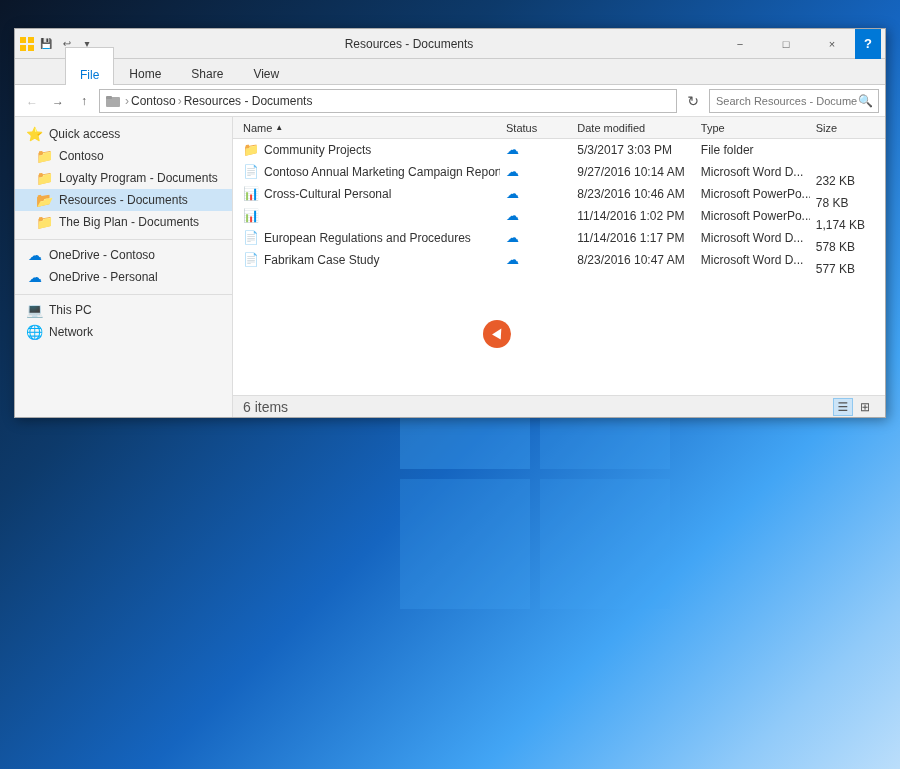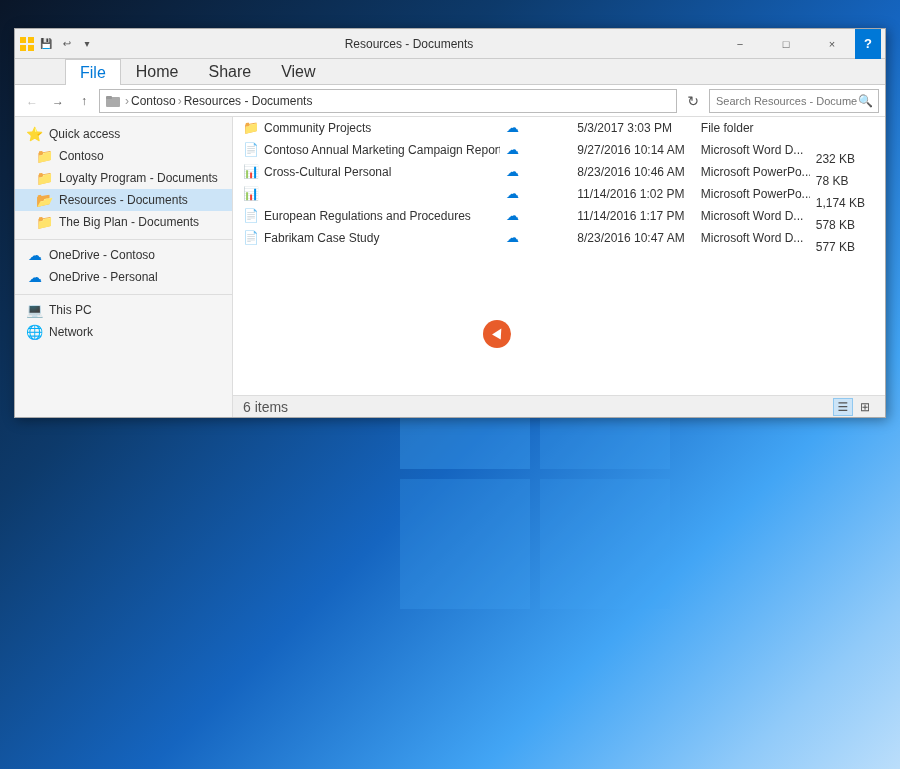--- a/index.html
+++ b/index.html
@@ -96,22 +96,22 @@
     .ribbon-tabs {
       height: 26px;
       background: #f0f0f0;
       display: flex;
       align-items: flex-end;
       padding-left: 50px;
       border-bottom: 1px solid #ccc;
       flex-shrink: 0;
     }
     .ribbon-tab {
-      padding: 4px 14px 3px;
-      font-size: 16px;
+      padding: 20px 14px 3px;
+      font-size: 12px;
       cursor: pointer;
       color: #333;
       border: 1px solid transparent;
       border-bottom: none;
       background: transparent;
     }
     .ribbon-tab.active {
       background: #fff;
       border-color: #ccc;
       border-bottom-color: #fff;
@@ -481,20 +481,27 @@
         </div>
         <div class="sidebar-item">
           <span class="sidebar-icon">🌐</span>
           <span class="sidebar-label">Network</span>
         </div>
       </div>
     </div>
 
     <div class="file-list">
 
+      <div class="file-list-header">
+        <div class="col-header col-name">Name <span style="font-size:8px;">▲</span></div>
+        <div class="col-header col-status">Status</div>
+        <div class="col-header col-date">Date modified</div>
+        <div class="col-header col-type">Type</div>
+        <div class="col-header col-size">Size</div>
+      </div>
 
       <div class="file-list-body">
 
         <div class="file-row">
           <div class="file-cell name">
             <span class="file-icon" style="color:#DAA520;">📁</span>
             <span>Community Projects</span>
           </div>
           <div class="file-cell status">
             <span class="cloud-icon">☁</span>

